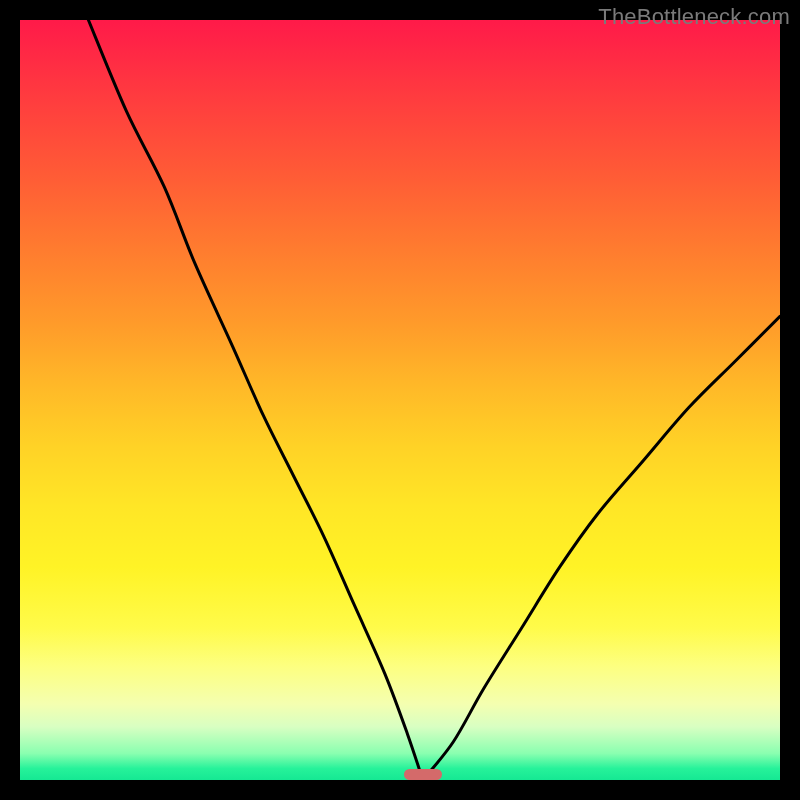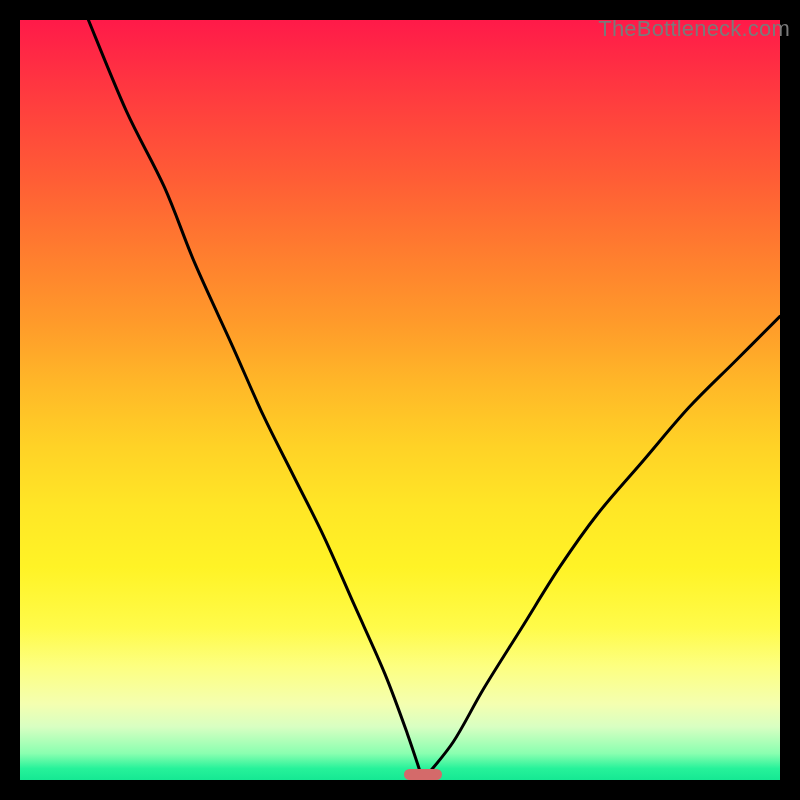--- a/index.html
+++ b/index.html
@@ -12,21 +12,21 @@
     font-family: Arial, Helvetica, sans-serif;
   }
   .frame {
     position: relative;
     width: 800px;
     height: 800px;
     background: #000;
   }
   .watermark {
     position: absolute;
-    top: 16px;
+    top: 4px;
     right: 10px;
     color: #7a7a7a;
     font-size: 22px;
     font-weight: 400;
     letter-spacing: 0.2px;
     z-index: 5;
   }
   .plot {
     position: absolute;
     left: 20px;

